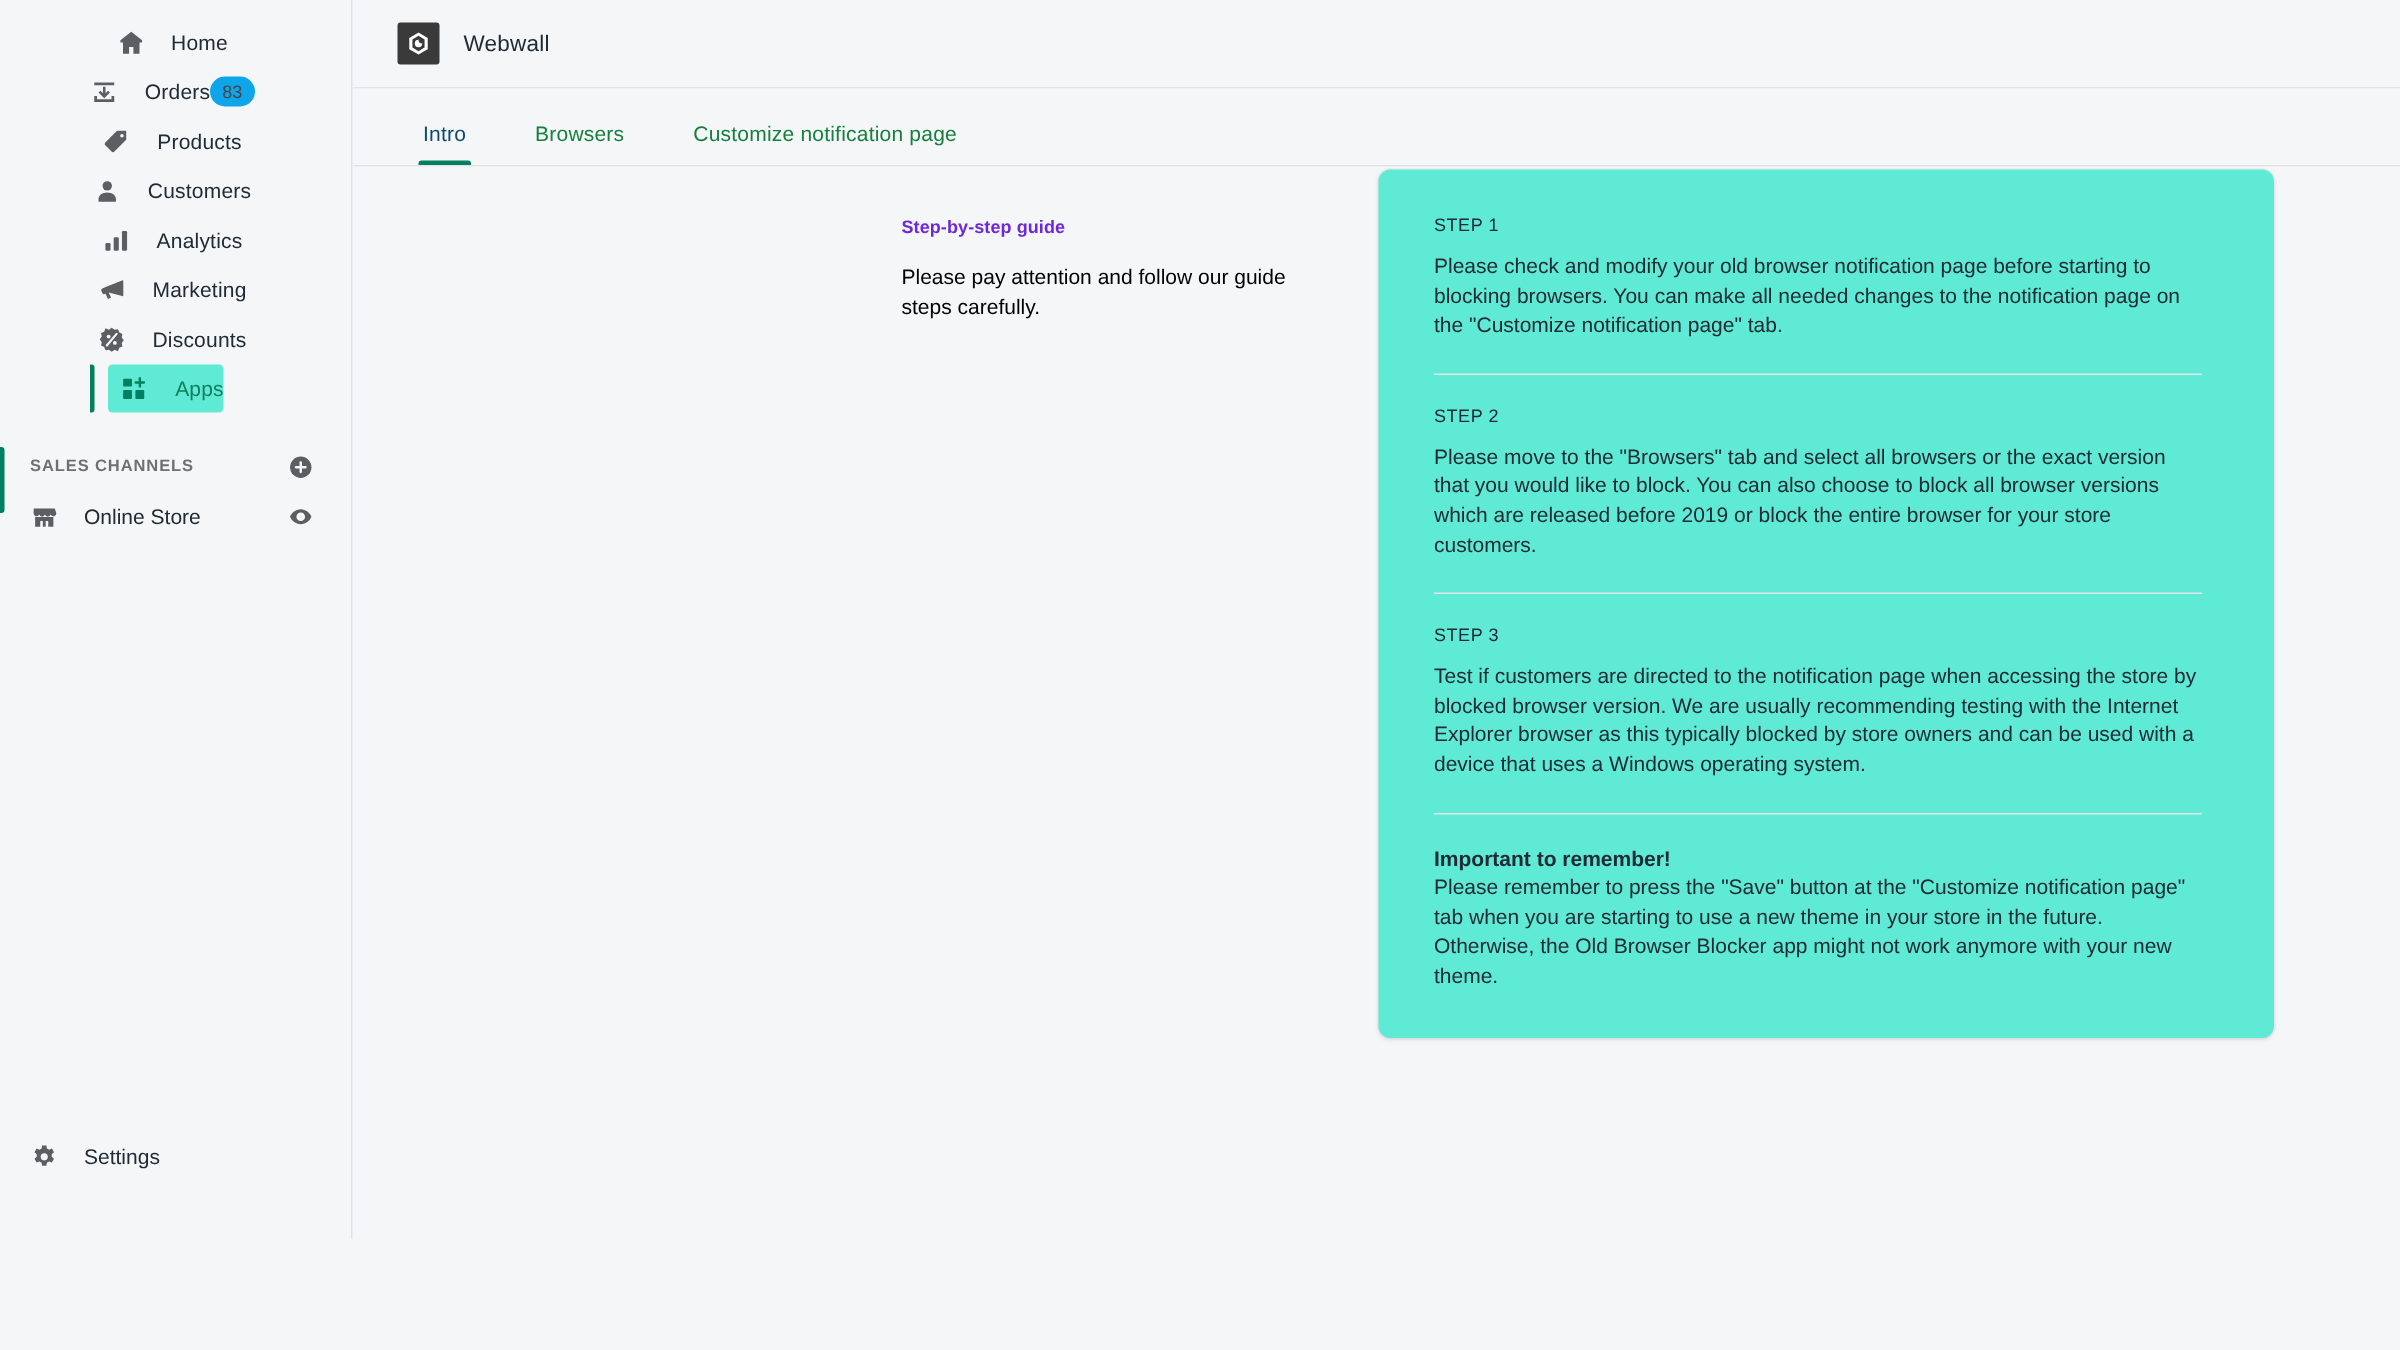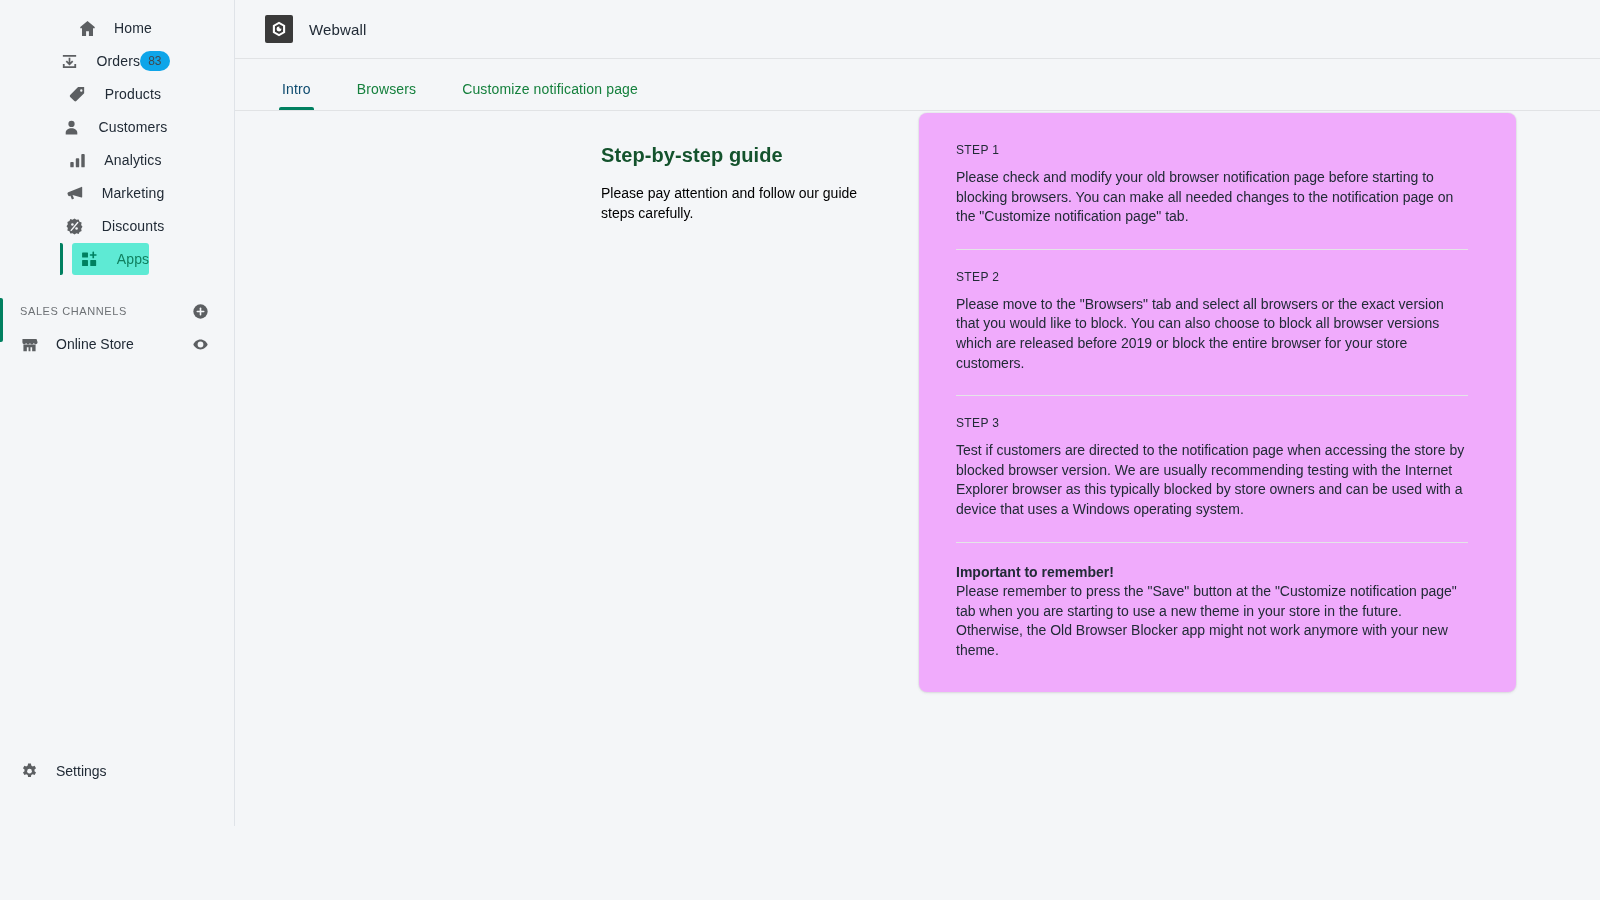--- a/index.html
+++ b/index.html
@@ -112,21 +112,21 @@
     align-items: center;
     height: 30px;
     margin: 20px 26px 0 12px;
     padding-left: 8px;
   }
   .section-head .section-title {
     font-size: 11px;
     letter-spacing: 0.055em;
     color: #6d7175;
     text-transform: uppercase;
-    font-weight: 400;
+    font-weight: 700;
   }
   .section-head .section-action {
     margin-left: auto;
     width: 18px; height: 18px;
     display: flex; align-items: center; justify-content: center;
     color: #5c5f62;
     cursor: pointer;
   }
   .accent-bar-section {
     position: absolute;
@@ -249,38 +249,38 @@
     overflow: hidden;
   }
 
   .guide-intro {
     position: absolute;
     left: 366px;
     top: 33px;
     width: 262px;
   }
   .guide-title {
-    font-size: 20px;
+    font-size: 12px;
     font-weight: bold;
-    color: #14532d;
+    color: #6d28d9;
     letter-spacing: 0.005em;
     margin-bottom: 16px;
   }
   .guide-sub {
     font-size: 14px;
     line-height: 20px;
     color: #000000;
   }
 
   .guide-card {
     position: absolute;
     left: 684px;
     top: 2px;
     width: 597px;
-    background: #f0abfc;
+    background: #5eead4;
     border-radius: 8px;
     box-shadow: 0 0 0 1px rgba(63,63,68,0.04), 0 1px 3px rgba(63,63,68,0.12);
     padding: 30px 48px 31px 37px;
   }
 
   .step { padding: 0; }
   .step-label {
     font-size: 12px;
     letter-spacing: 0.03em;
     color: #212b36;

